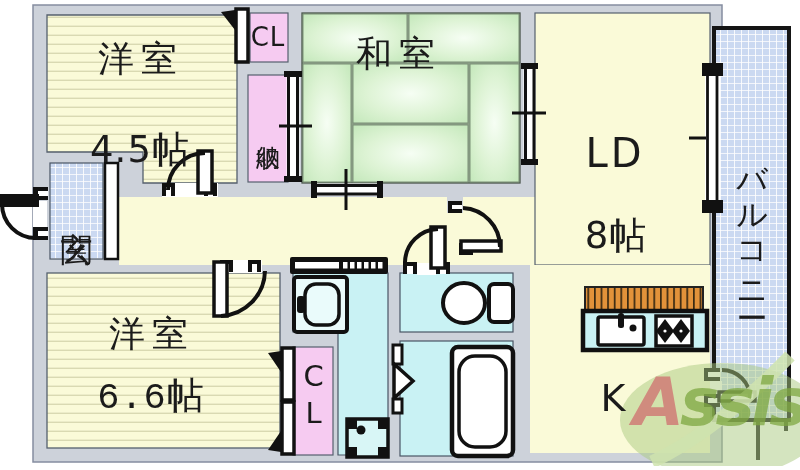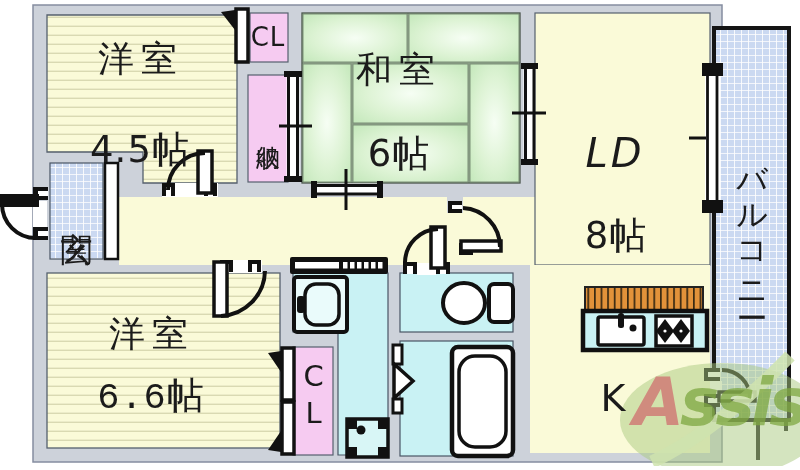--- a/index.html
+++ b/index.html
@@ -256,24 +256,23 @@
   </g>
 </svg>
 
 <div class="lbl cjk-big" style="left:141px;top:59px;">洋室</div>
 <div class="lbl num-big" style="left:140px;top:117px;">4.5帖</div>
 
 <div class="lbl small-cap" style="left:268px;top:37px;">CL</div>
 
 <div class="lbl vert" style="left:268px;top:127px;font-size:24px;">収納</div>
 
-<div class="lbl cjk-big" style="left:399px;top:70px;">和室</div>
-<div class="lbl num-big" style="left:399px;top:121px;">6帖</div>
-
-<div class="lbl" style="left:615px;top:153px;font-size:40px;letter-spacing:3px;font-style:italic;">LD</div>
+<div class="lbl cjk-big" style="left:399px;top:54px;">和室</div>
+
+<div class="lbl" style="left:615px;top:153px;font-size:40px;letter-spacing:3px;">LD</div>
 <div class="lbl num-big" style="left:616px;top:203px;text-align:center;">8帖</div>
 
 <div class="lbl vert" style="left:752px;top:225px;font-size:31px;letter-spacing:4px;">バルコニー</div>
 
 <div class="lbl vert" style="left:77px;top:210px;font-size:32px;letter-spacing:4px;">玄関</div>
 
 <div class="lbl cjk-big" style="left:152px;top:334px;">洋室</div>
 <div class="lbl num-big" style="left:151px;top:366px;font-family:Liberation Mono, monospace;">6.6帖</div>
 
 <div class="lbl vert" style="left:313px;top:396px;font-size:29px;letter-spacing:3px;">CL</div>

